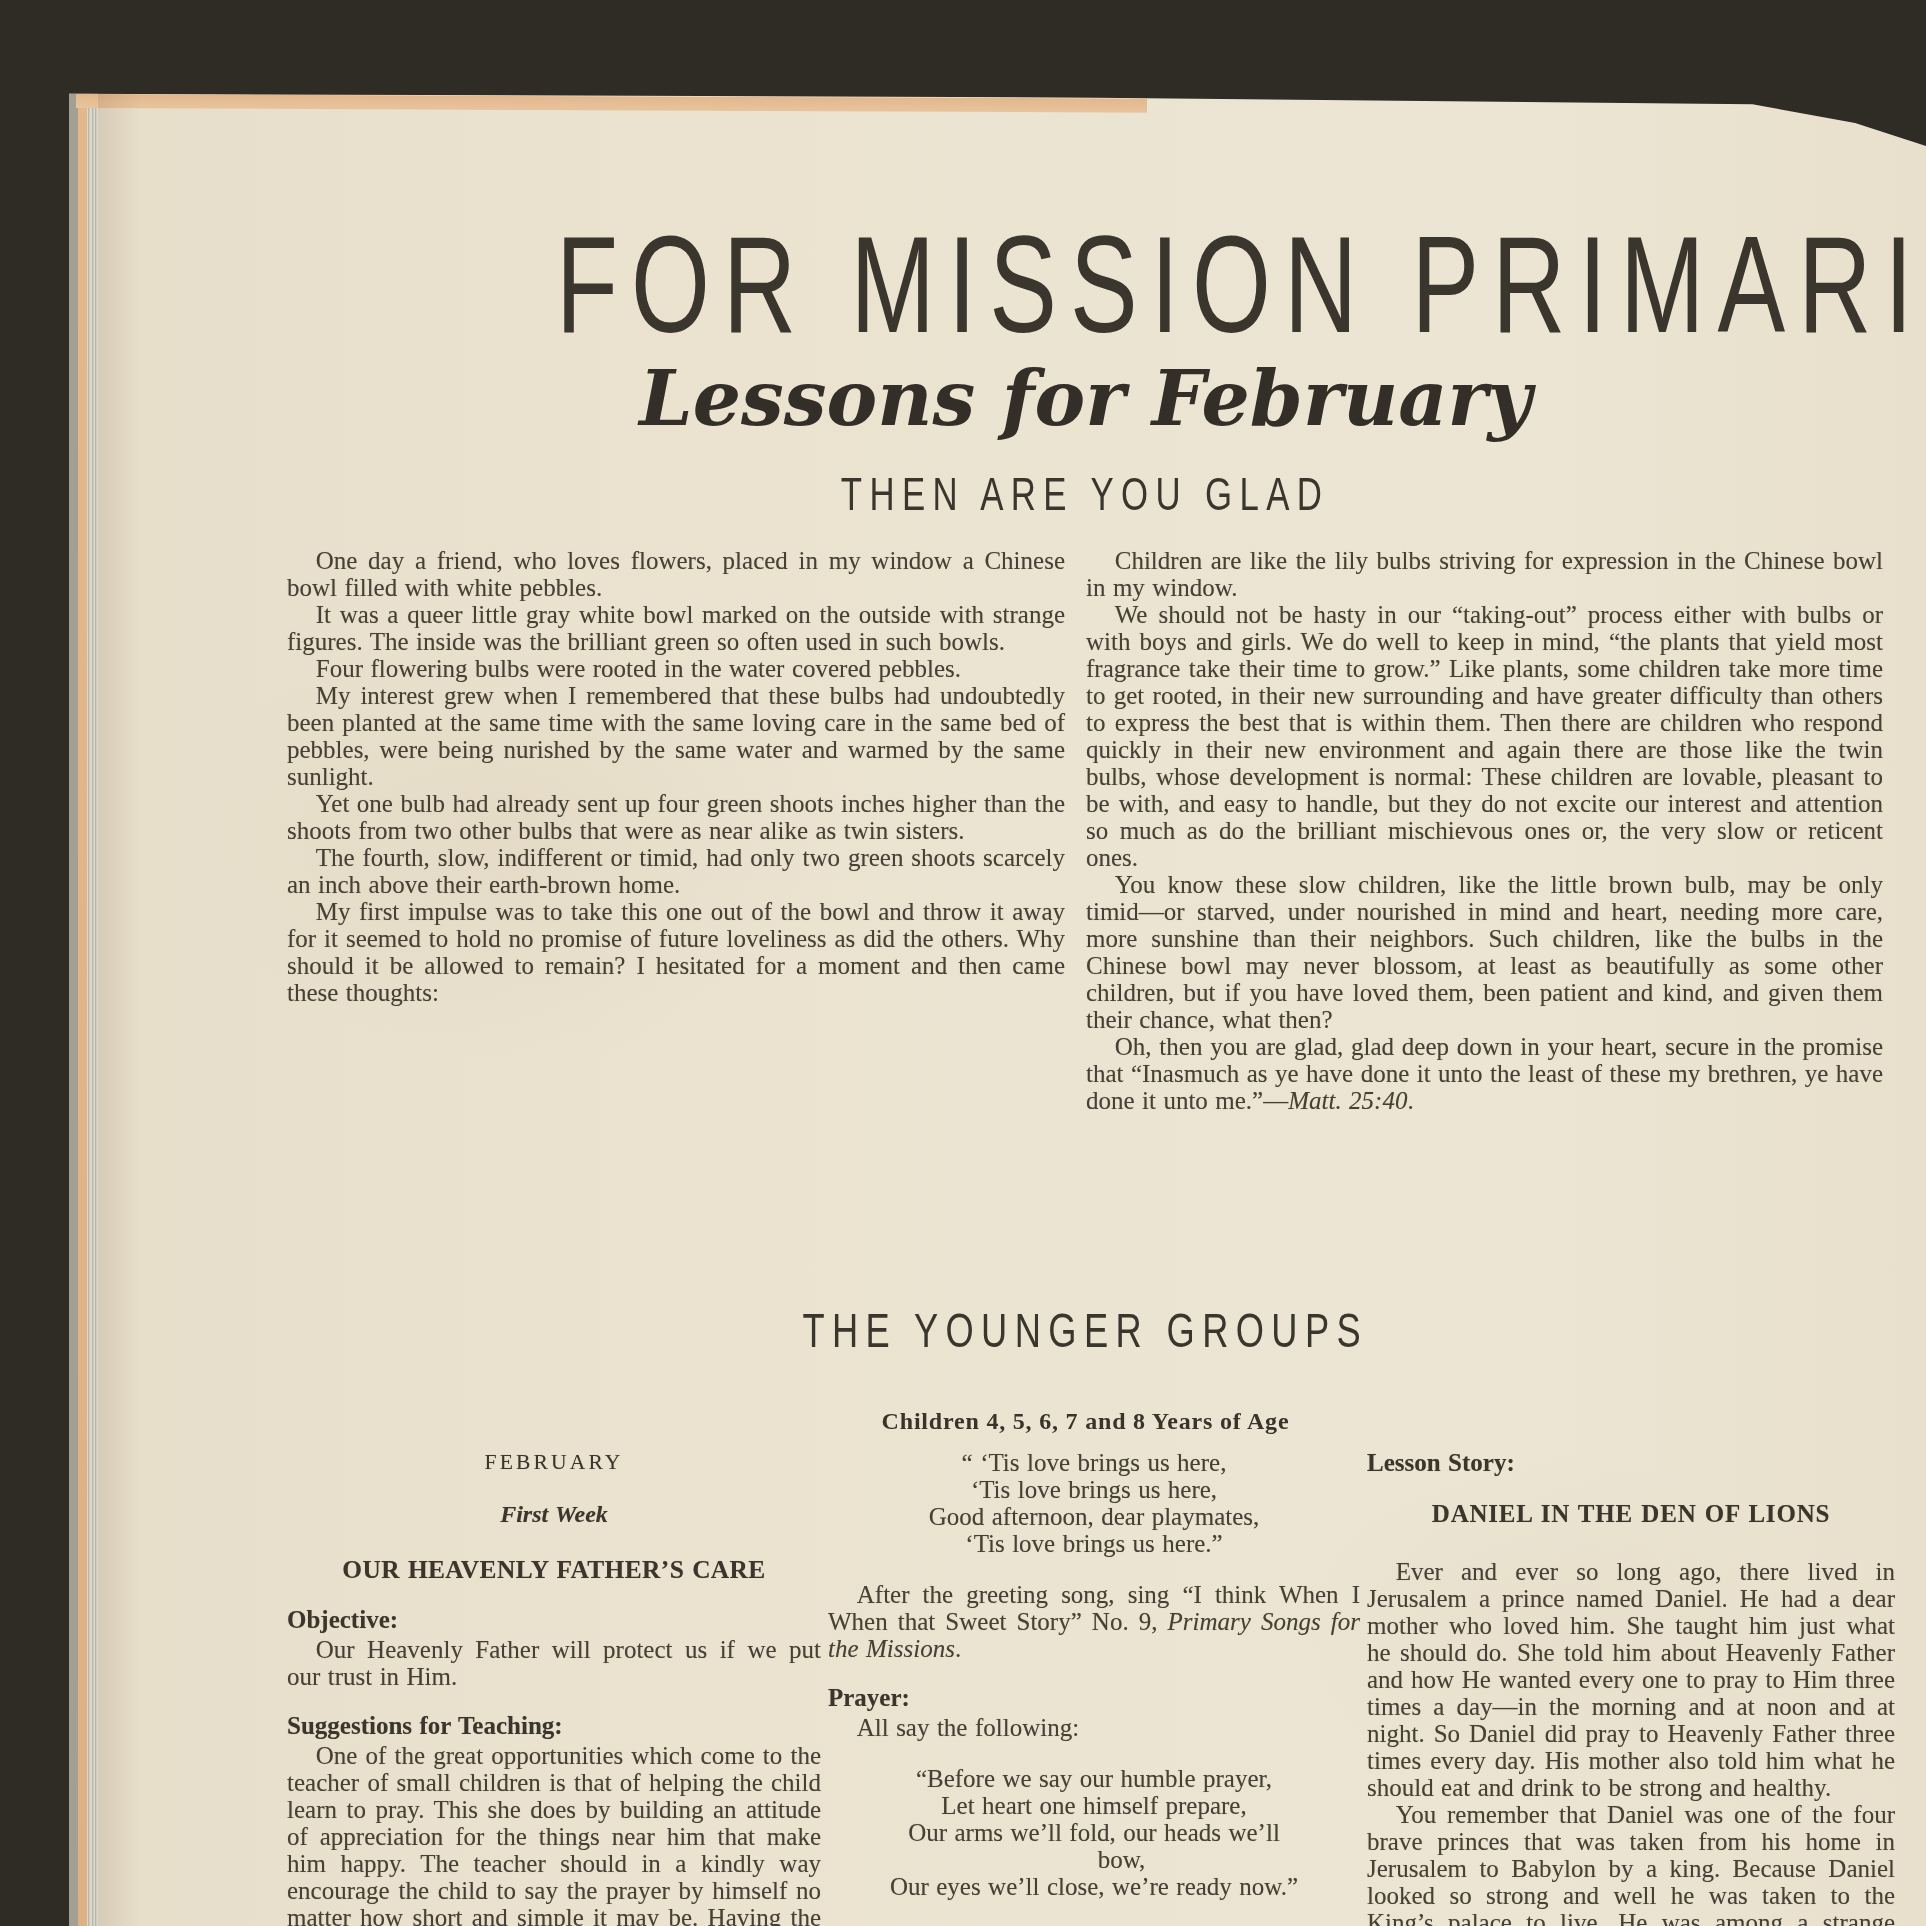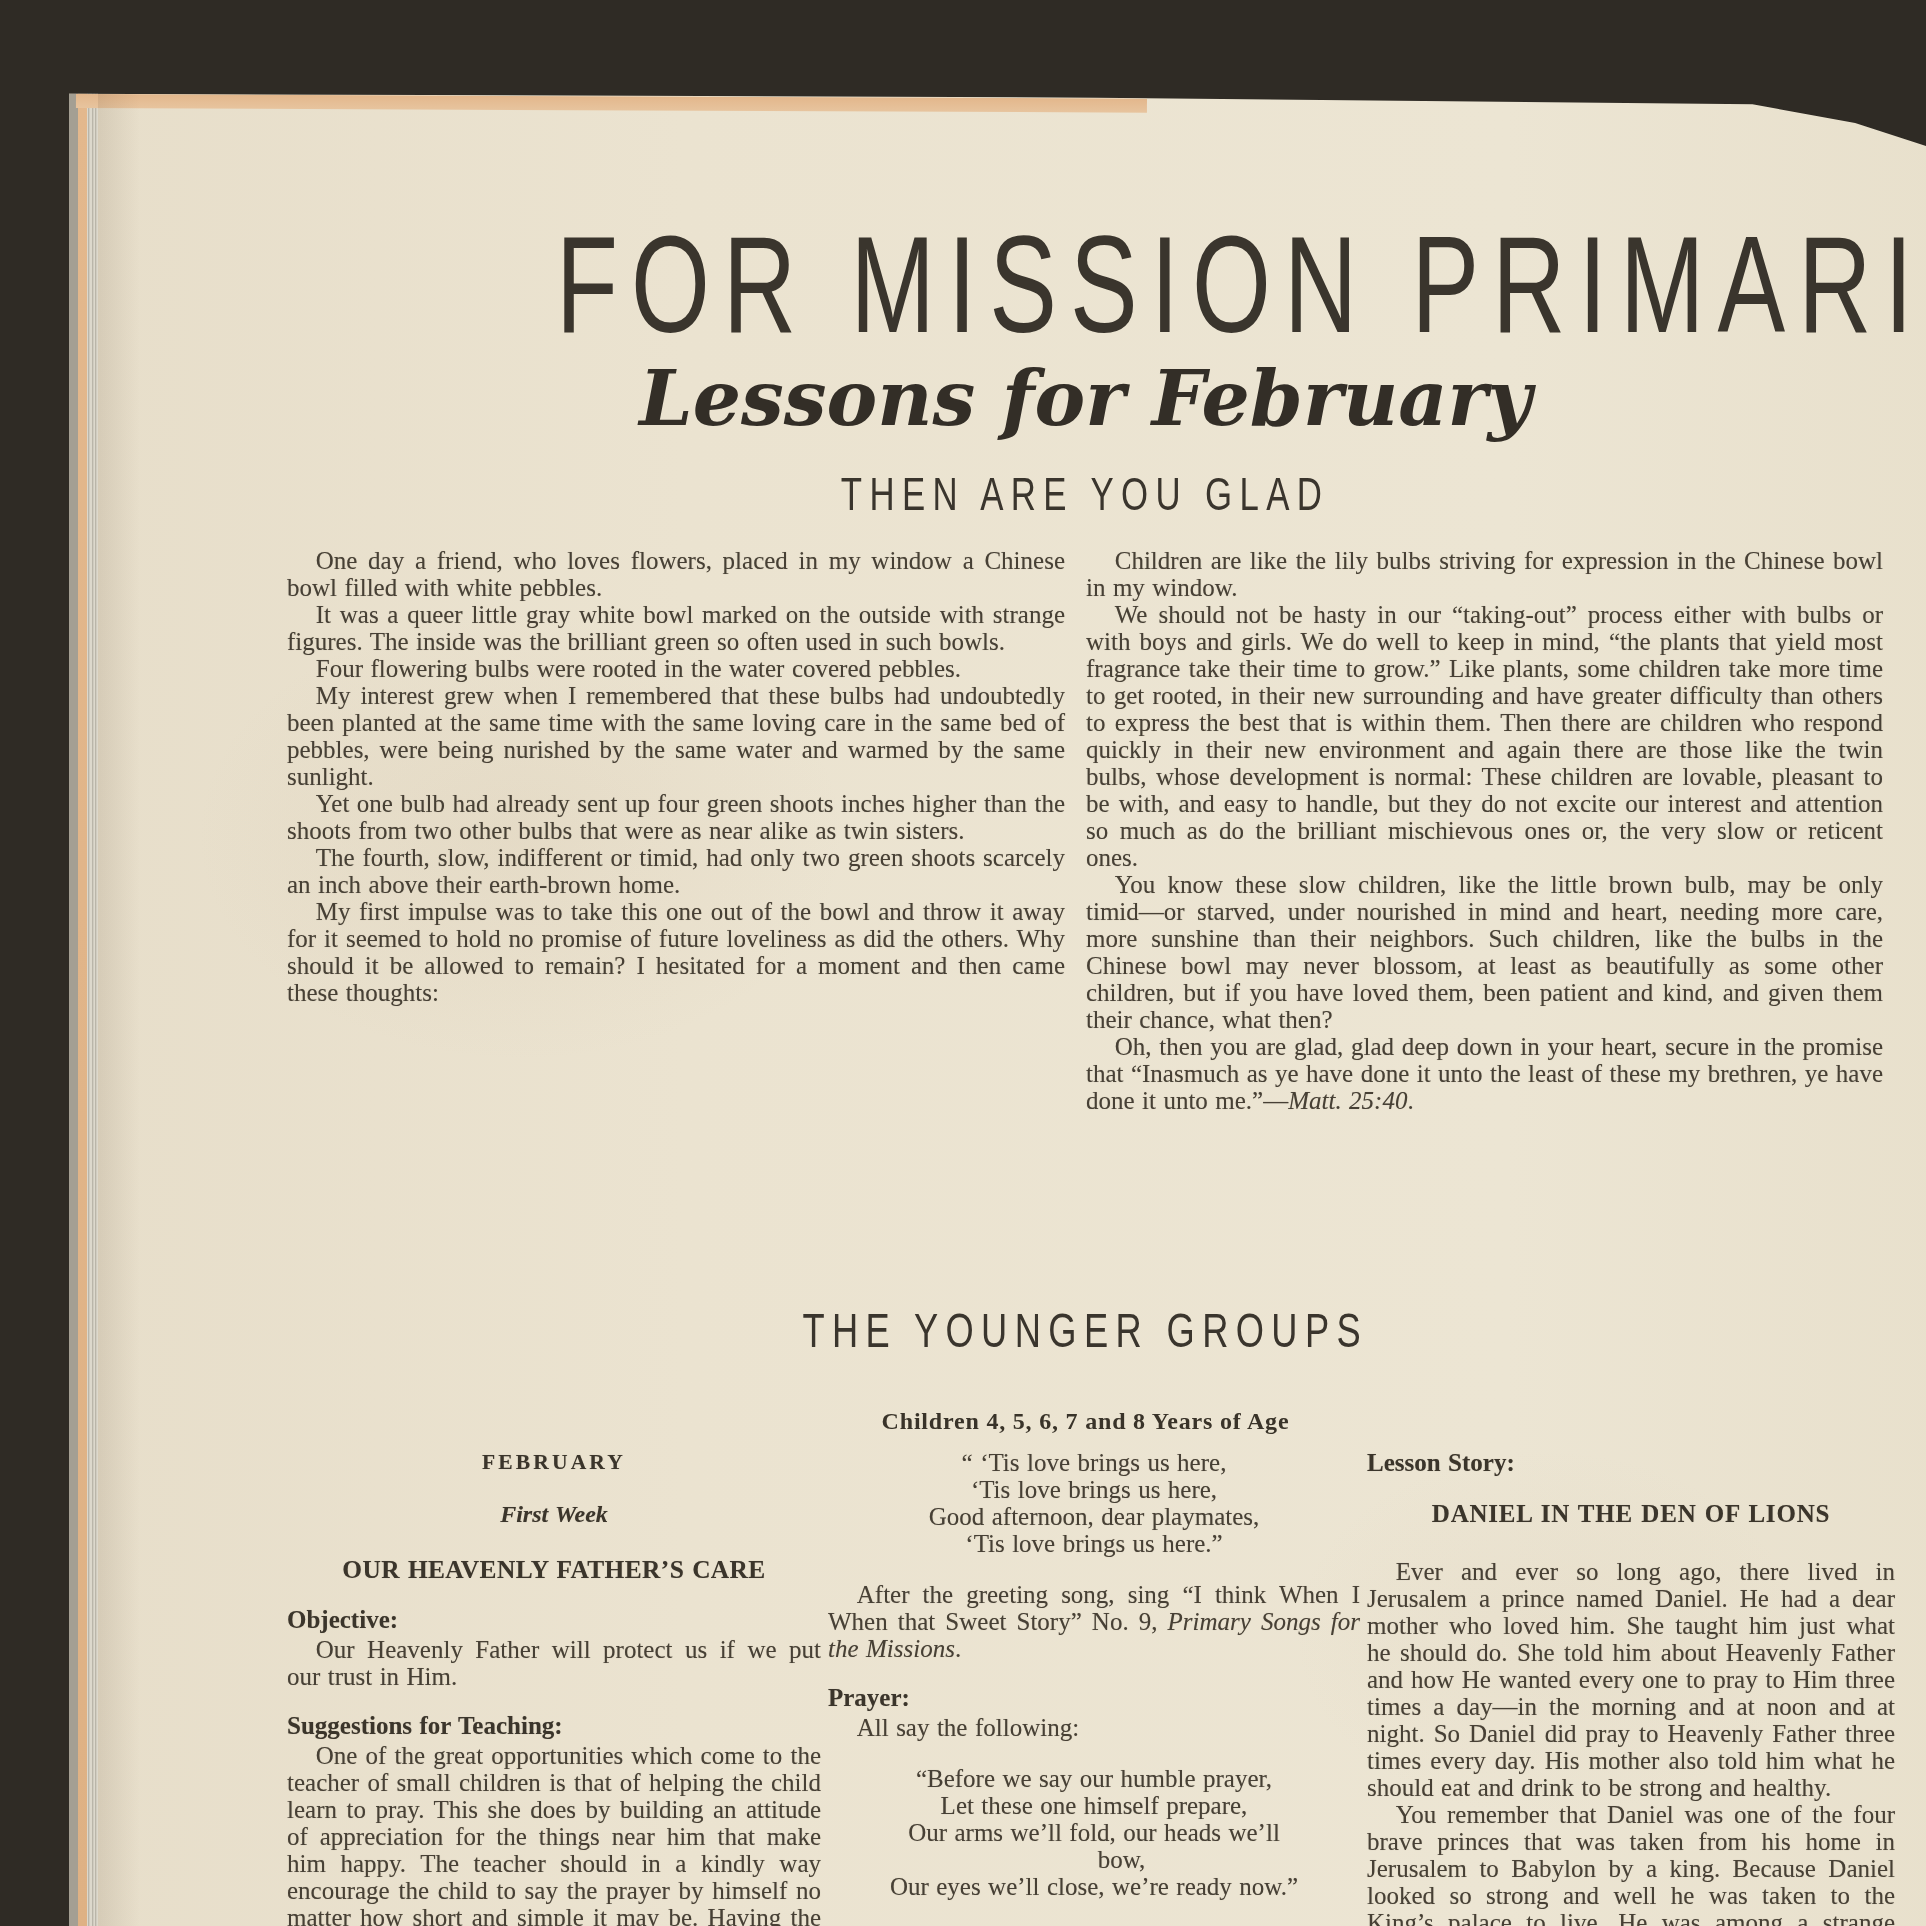--- a/index.html
+++ b/index.html
@@ -37,21 +37,21 @@
   .bodycol{font-size:25px;line-height:27px;color:#474035;word-spacing:1.2px;
         text-shadow:0 0 0.8px rgba(68,58,46,.32);}
   .col-a{left:218px;top:456px;width:778px;}
   .col-b{left:1017px;top:456px;width:797px;}
   .col1{left:218px;top:1358px;width:534px;}
   .col2{left:759px;top:1358px;width:532px;}
   .col3{left:1298px;top:1358px;width:528px;}
   .bodycol p{margin:0;text-align:justify;}
   .bodycol .ind{text-indent:1.15em;}
   .blk-heading{font-weight:bold;margin:22.3px 0 3.1px !important;text-align:left !important;color:#3b352b;}
-  .blk-kicker{text-align:center !important;font-weight:bold;font-size:21.6px;letter-spacing:3.1px;color:#3b352b;}
+  .blk-kicker{text-align:center !important;font-weight:normal;font-size:21.6px;letter-spacing:3.1px;color:#3b352b;}
   .blk-week{text-align:center !important;font-weight:bold;font-style:italic;font-size:24px;margin-top:25.4px !important;color:#3b352b;}
   .blk-title{text-align:center !important;font-weight:bold;font-size:25.4px;letter-spacing:0.4px;margin-top:28px !important;color:#3b352b;}
   .blk-story-title{text-align:center !important;font-weight:bold;font-size:25px;letter-spacing:0.8px;
         margin:24px 0 31px !important;color:#3b352b;}
   .poem{margin:24px 0;}
   .bodycol > :first-child{margin-top:0 !important;}
   .pline{white-space:nowrap;text-align:center;}
   .pline.cont{padding-left:2.2em;}
   .it{font-style:italic;margin-top:12px;}
 </style>
@@ -110,21 +110,21 @@
           <div class="pline">“ ‘Tis love brings us here,</div>
           <div class="pline">‘Tis love brings us here,</div>
           <div class="pline">Good afternoon, dear playmates,</div>
           <div class="pline">‘Tis love brings us here.”</div>
         </div>
         <p class="blk-para ind"><span>After the greeting song, sing “I think When I When that Sweet Story” No. 9, </span><span class="it">Primary Songs for the Missions</span><span>.</span></p>
         <p class="blk-heading"><span>Prayer:</span></p>
         <p class="blk-para ind"><span>All say the following:</span></p>
         <div class="poem">
           <div class="pline">“Before we say our humble prayer,</div>
-          <div class="pline">Let these one himself prepare,</div>
+          <div class="pline">Let heart one himself prepare,</div>
           <div class="pline">Our arms we’ll fold, our heads we’ll</div>
           <div class="pline cont">bow,</div>
           <div class="pline">Our eyes we’ll close, we’re ready now.”</div>
         </div>
         <p class="blk-para ind"><span>Have one of the five year old children say the prayer with the teacher’s help.</span></p>
       </div>
     <div class="abs bodycol col3">
         <p class="blk-heading"><span>Lesson Story:</span></p>
         <p class="blk-story-title"><span>DANIEL IN THE DEN OF LIONS</span></p>
         <p class="blk-para ind"><span>Ever and ever so long ago, there lived in Jerusalem a prince named Daniel. He had a dear mother who loved him. She taught him just what he should do. She told him about Heavenly Father and how He wanted every one to pray to Him three times a day—in the morning and at noon and at night. So Daniel did pray to Heavenly Father three times every day. His mother also told him what he should eat and drink to be strong and healthy.</span></p>

